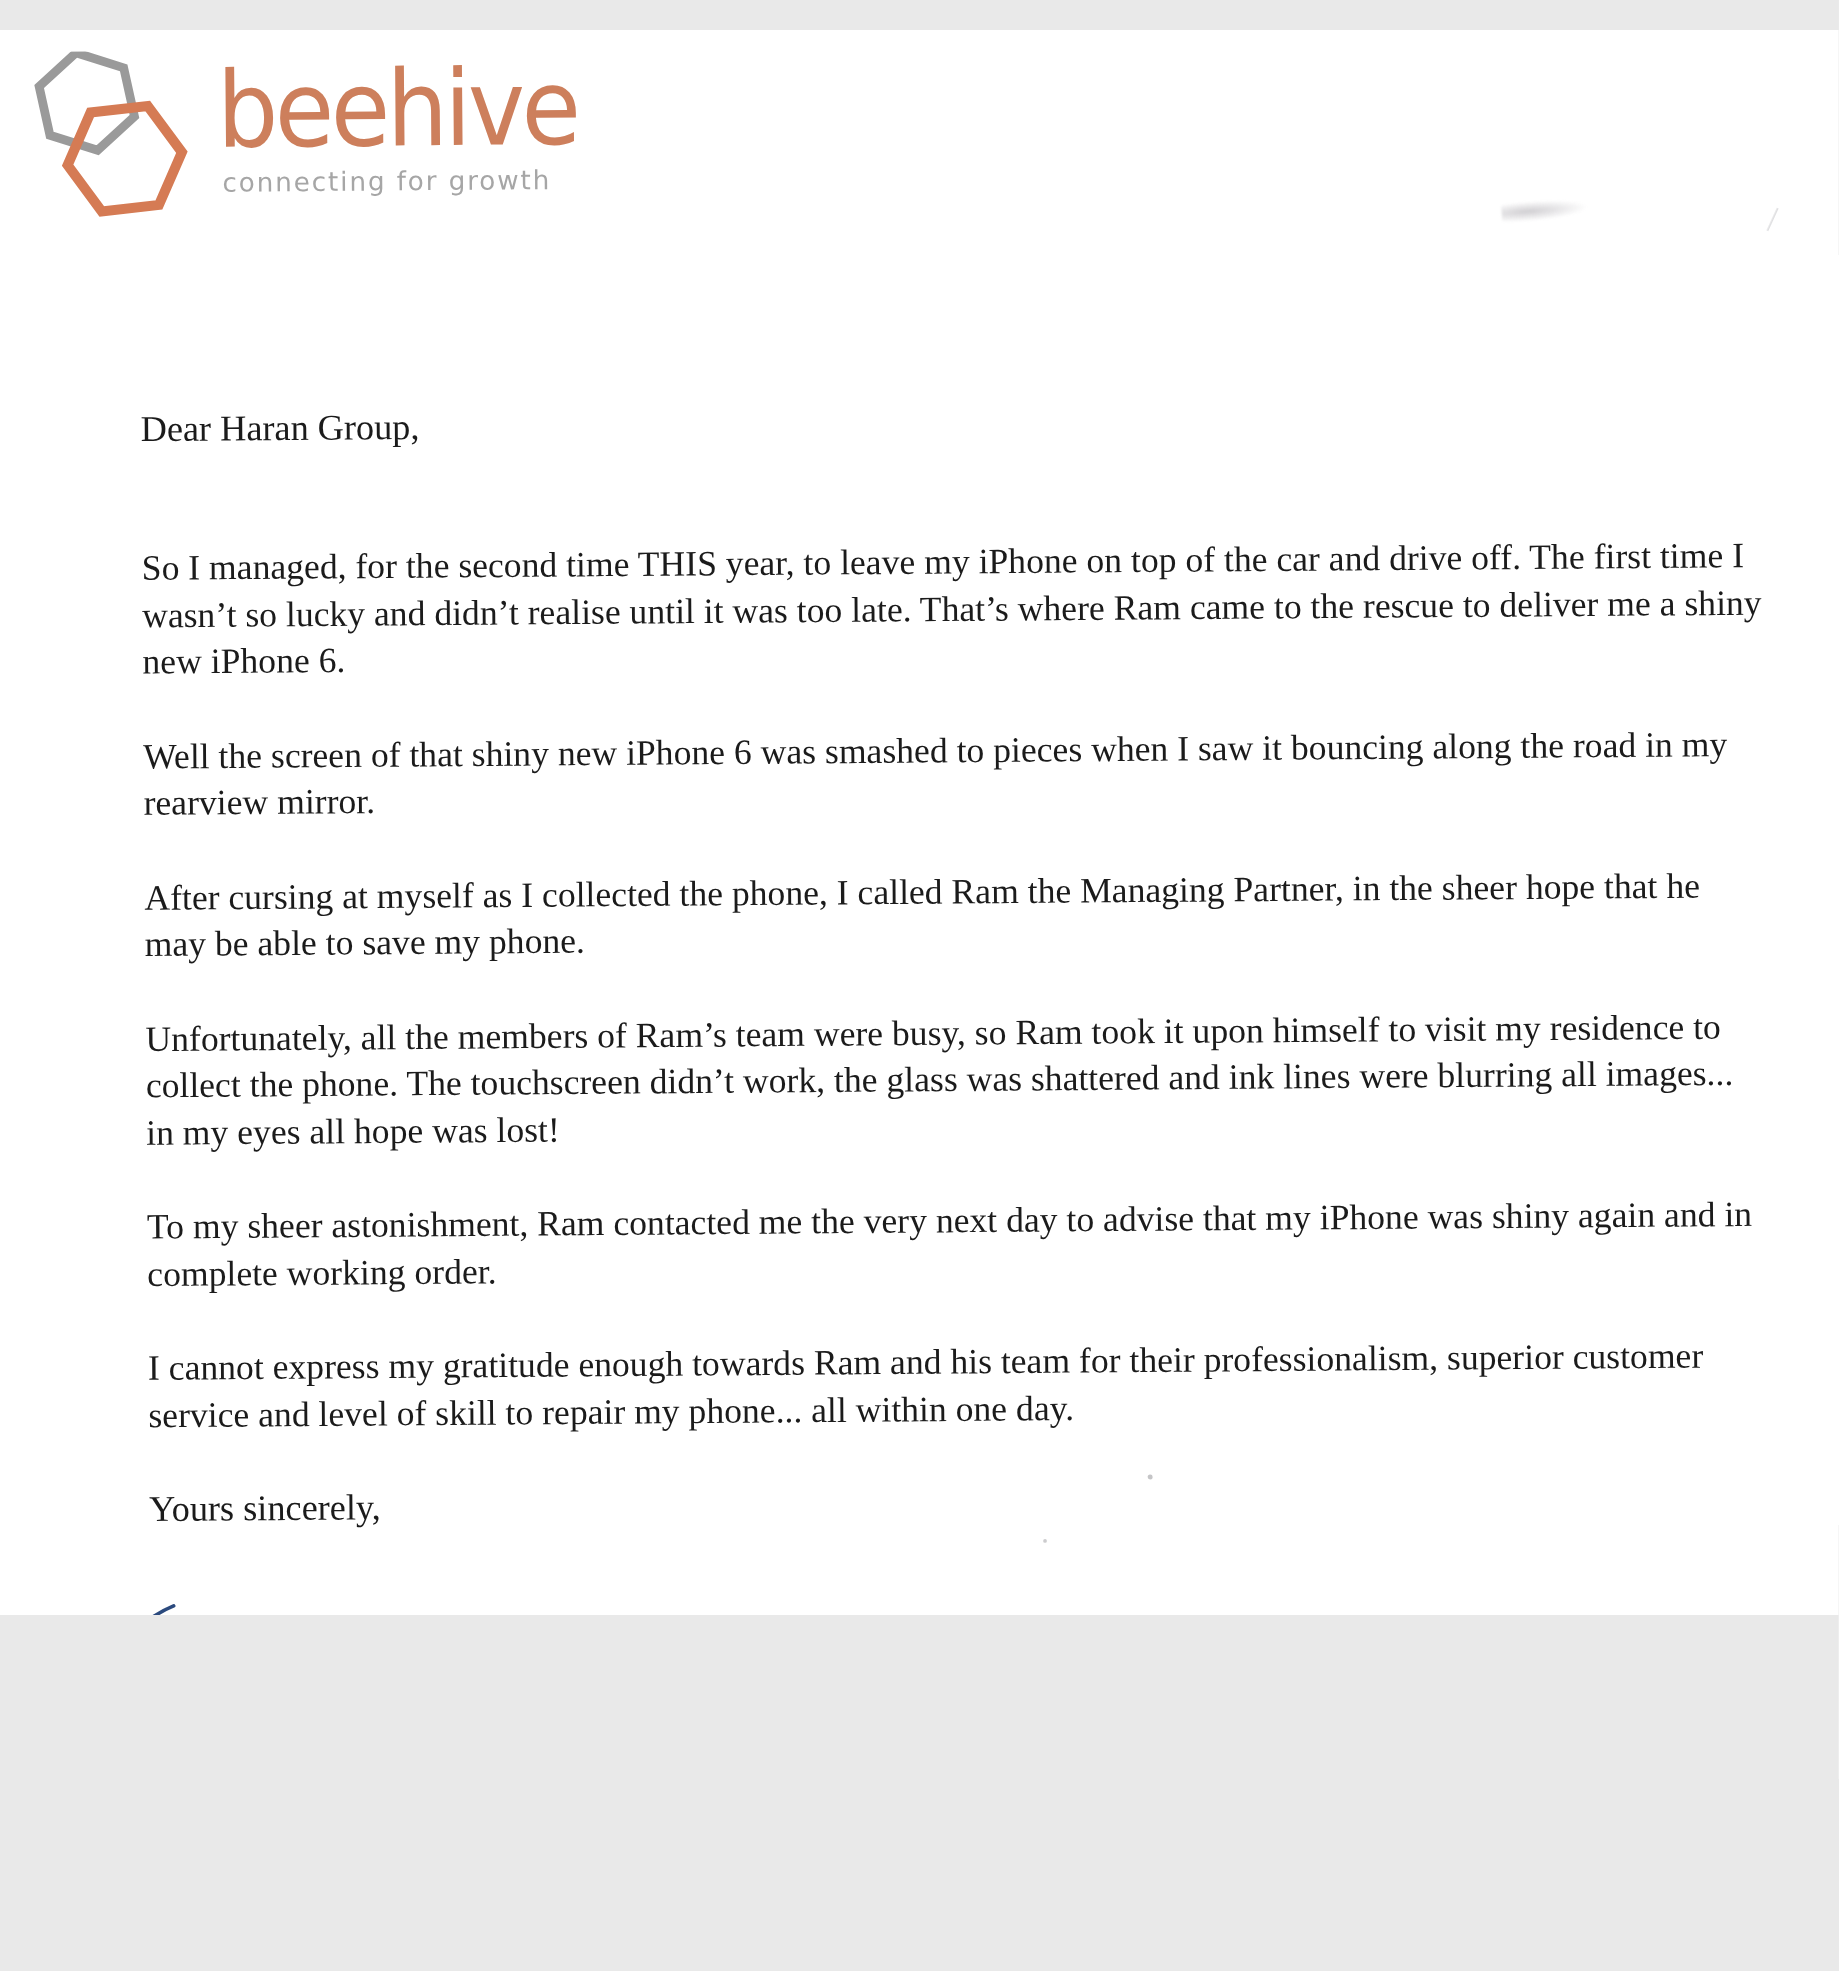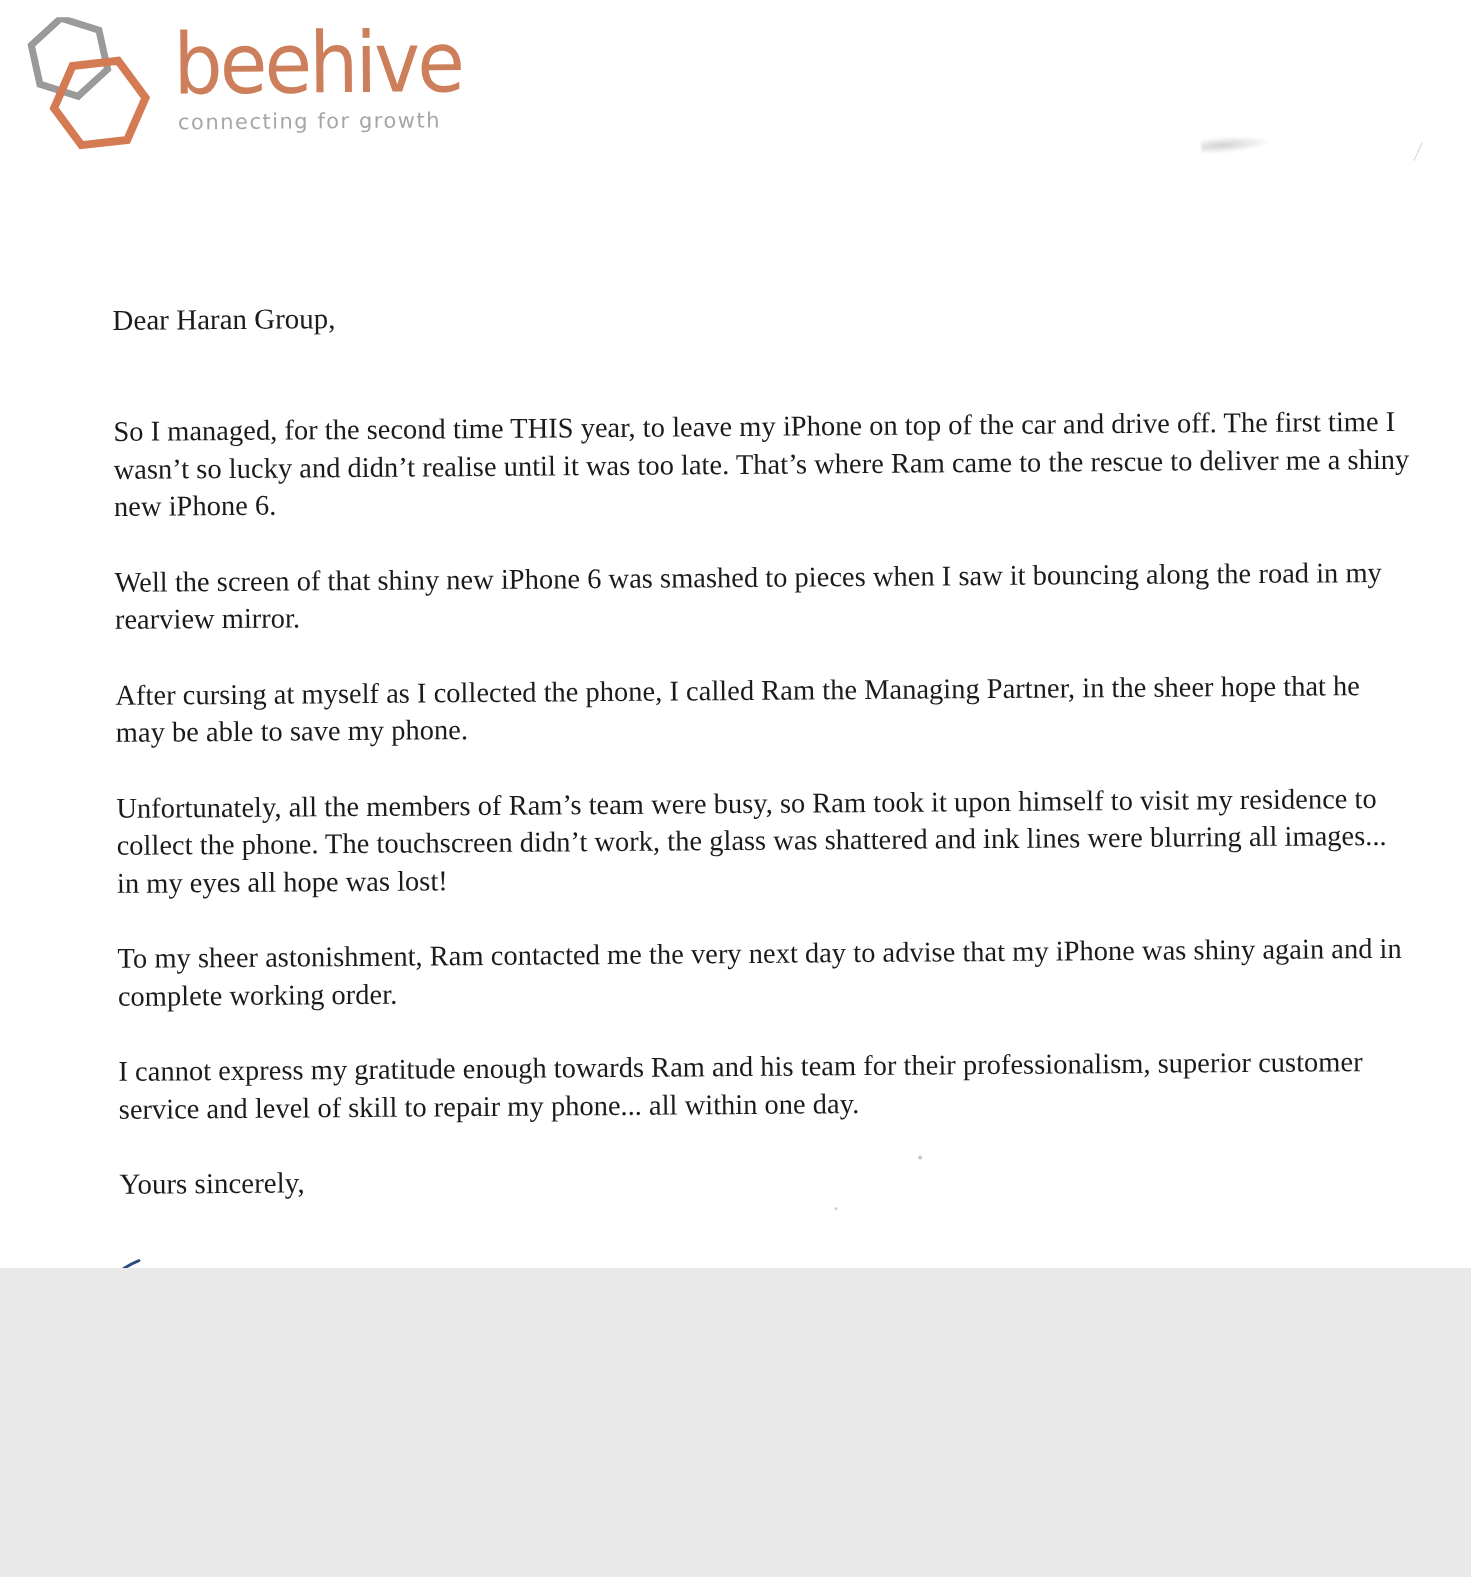--- a/index.html
+++ b/index.html
@@ -1,19 +1,19 @@
 <!DOCTYPE html>
 <html><head>
 <meta charset="utf-8">
 <style>
   html,body{margin:0;padding:0;background:#e9e9e9;}
   .page{
     position:relative;width:1471px;height:1268px;background:#fefefefa;
     background:#fff;overflow:hidden;
-    font-family:"Liberation Serif","DejaVu Serif",serif;color:#1b1b1b;
+    font-family:"Liberation Serif","DejaVu Serif",serif;color:#1b1b1b;margin-top:24px;
   }
   .scan-tilt{position:absolute;inset:0;transform:rotate(-0.45deg);transform-origin:50% 50%;}
   
   .logo{position:absolute;top:12px;left:26px;display:flex;align-items:flex-start;}
   .hexes{width:150px;height:142px;flex:0 0 auto;}
   .brand-block{margin-left:2px;padding-top:6px;}
   .brand-name{
     font-family:"DejaVu Sans","Liberation Sans",sans-serif;
     font-size:84px;line-height:1;font-weight:400;letter-spacing:-3px;
     transform:scaleX(.92);transform-origin:left top;

